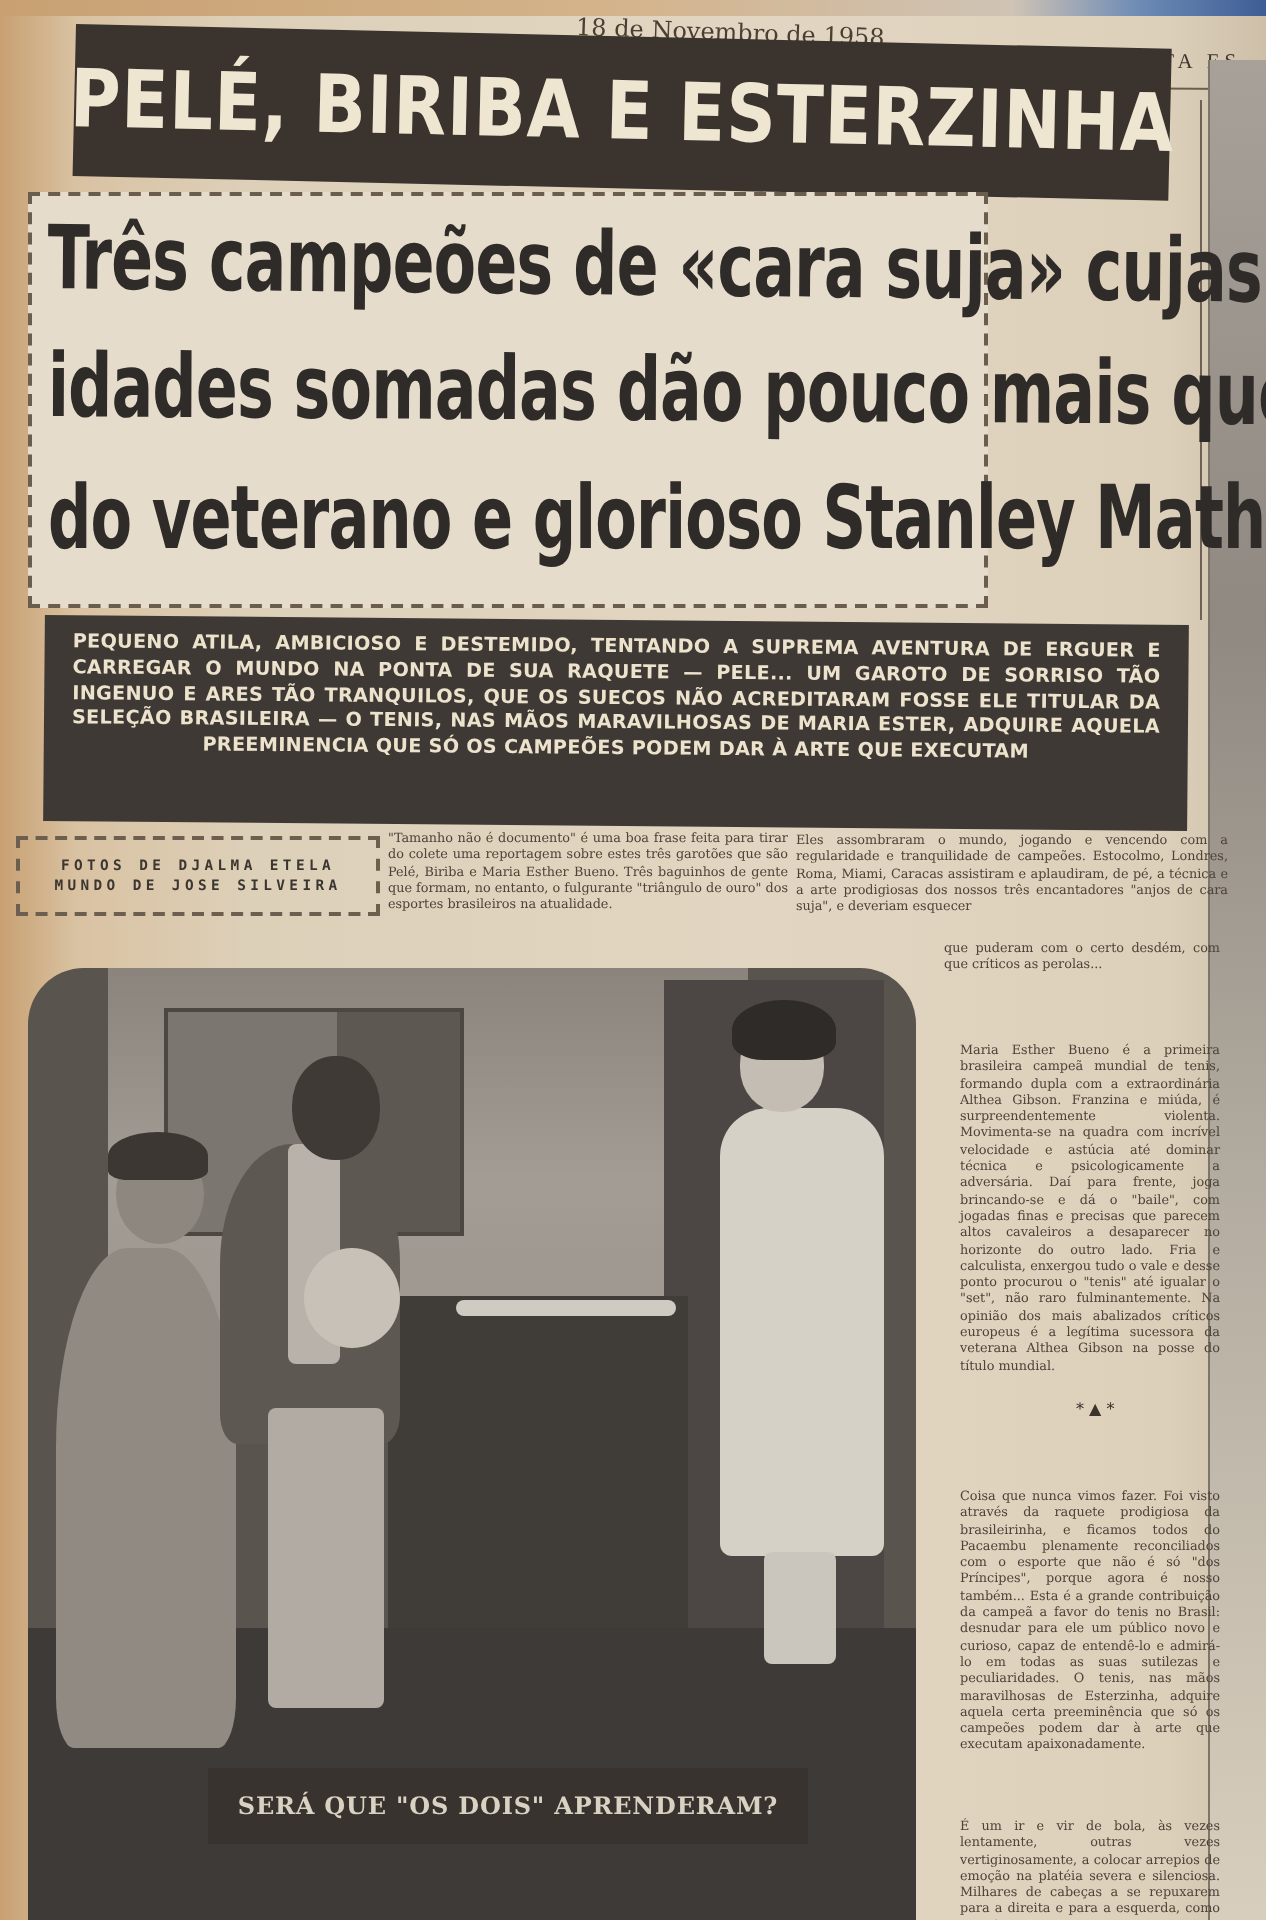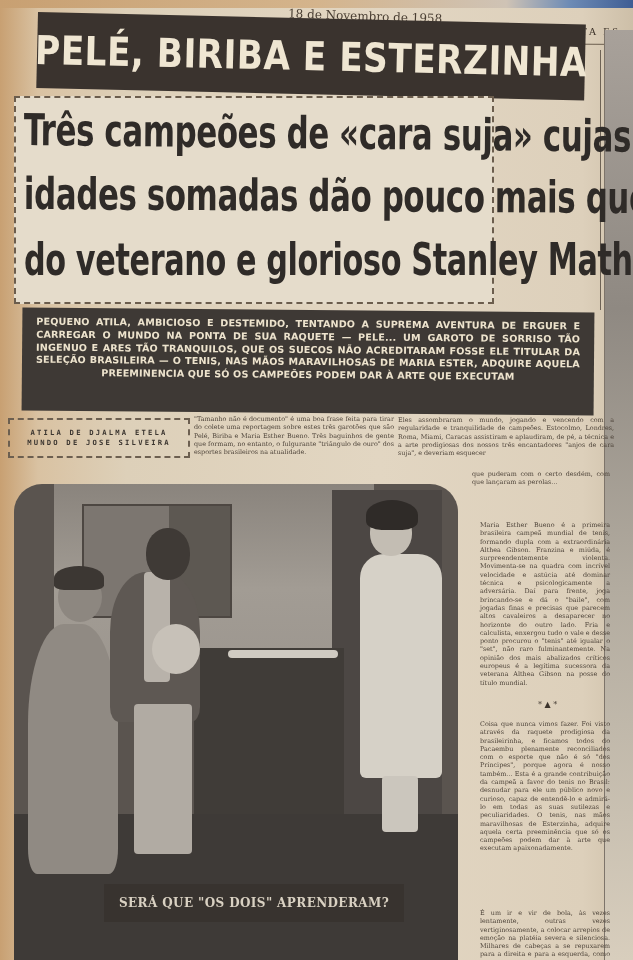--- a/index.html
+++ b/index.html
@@ -84,21 +84,21 @@
     position: absolute;
     font-family: "DejaVu Serif", serif;
     font-size: 6.4px; line-height: 8.3px; color: #4d4339;
     text-align: justify;
     filter: blur(0.35px);
   }
   .col-intro { left: 194px; top: 415px; width: 200px; }
   .col-r1 { left: 398px; top: 416px; width: 216px; }
   .col-r2 { left: 472px; top: 470px; width: 138px; }
   .col-r3 { left: 480px; top: 521px; width: 130px; }
-  .col-r4 { left: 480px; top: 720px; width: 130px; }
+  .col-r4 { left: 480px; top: 744px; width: 130px; }
   .col-r5 { left: 480px; top: 909px; width: 130px; }
   .ornament {
     position: absolute; left: 538px; top: 700px; font-size: 8px; color: #3c342c;
   }
   .photo {
     position: absolute; left: 14px; top: 484px; width: 444px; height: 476px;
     background: #5a544f;
     border-radius: 28px 28px 0 0;
     overflow: hidden;
   }
@@ -178,27 +178,27 @@
     <div class="headline-line hl1">Três campeões de «cara suja» cujas</div>
     <div class="headline-line hl2">idades somadas dão pouco mais que a</div>
     <div class="headline-line hl3">do veterano e glorioso Stanley Mathews</div>
   </div>
 
   <div class="deck">
     <p>PEQUENO ATILA, AMBICIOSO E DESTEMIDO, TENTANDO A SUPREMA AVENTURA DE ERGUER E CARREGAR O MUNDO NA PONTA DE SUA RAQUETE — PELE... UM GAROTO DE SORRISO TÃO INGENUO E ARES TÃO TRANQUILOS, QUE OS SUECOS NÃO ACREDITARAM FOSSE ELE TITULAR DA SELEÇÃO BRASILEIRA — O TENIS, NAS MÃOS MARAVILHOSAS DE MARIA ESTER, ADQUIRE AQUELA PREEMINENCIA QUE SÓ OS CAMPEÕES PODEM DAR À ARTE QUE EXECUTAM</p>
   </div>
 
   <div class="credits-box">
-    <span>ATILA DE DJALMA ETELA</span>
+    <span>FOTOS DE DJALMA ETELA</span>
     <span>MUNDO DE JOSE SILVEIRA</span>
   </div>
 
   <div class="col-text col-intro">"Tamanho não é documento" é uma boa frase feita para tirar do colete uma reportagem sobre estes três garotões que são Pelé, Biriba e Maria Esther Bueno. Três baguinhos de gente que formam, no entanto, o fulgurante "triângulo de ouro" dos esportes brasileiros na atualidade.</div>
   <div class="col-text col-r1">Eles assombraram o mundo, jogando e vencendo com a regularidade e tranquilidade de campeões. Estocolmo, Londres, Roma, Miami, Caracas assistiram e aplaudiram, de pé, a técnica e a arte prodigiosas dos nossos três encantadores "anjos de cara suja", e deveriam esquecer</div>
-  <div class="col-text col-r2">que puderam com o certo desdém, com que lançaram as perolas...</div>
+  <div class="col-text col-r2">que puderam com o certo desdém, com que críticos as perolas...</div>
   <div class="col-text col-r3">Maria Esther Bueno é a primeira brasileira campeã mundial de tenis, formando dupla com a extraordinária Althea Gibson. Franzina e miúda, é surpreendentemente violenta. Movimenta-se na quadra com incrível velocidade e astúcia até dominar técnica e psicologicamente a adversária. Daí para frente, joga brincando-se e dá o "baile", com jogadas finas e precisas que parecem altos cavaleiros a desaparecer no horizonte do outro lado. Fria e calculista, enxergou tudo o vale e desse ponto procurou o "tenis" até igualar o "set", não raro fulminantemente. Na opinião dos mais abalizados críticos europeus é a legítima sucessora da veterana Althea Gibson na posse do título mundial.</div>
   <div class="ornament">* ▲ *</div>
   <div class="col-text col-r4">Coisa que nunca vimos fazer. Foi visto através da raquete prodigiosa da brasileirinha, e ficamos todos do Pacaembu plenamente reconciliados com o esporte que não é só "dos Príncipes", porque agora é nosso também... Esta é a grande contribuição da campeã a favor do tenis no Brasil: desnudar para ele um público novo e curioso, capaz de entendê-lo e admirá-lo em todas as suas sutilezas e peculiaridades. O tenis, nas mãos maravilhosas de Esterzinha, adquire aquela certa preeminência que só os campeões podem dar à arte que executam apaixonadamente.</div>
   <div class="col-text col-r5">É um ir e vir de bola, às vezes lentamente, outras vezes vertiginosamente, a colocar arrepios de emoção na platéia severa e silenciosa. Milhares de cabeças a se repuxarem para a direita e para a esquerda, como um pêndulo...</div>
 
   <div class="photo">
     <div class="bg-wall"></div>
     <div class="board"></div>
     <div class="door"></div>
     <div class="table"></div>

